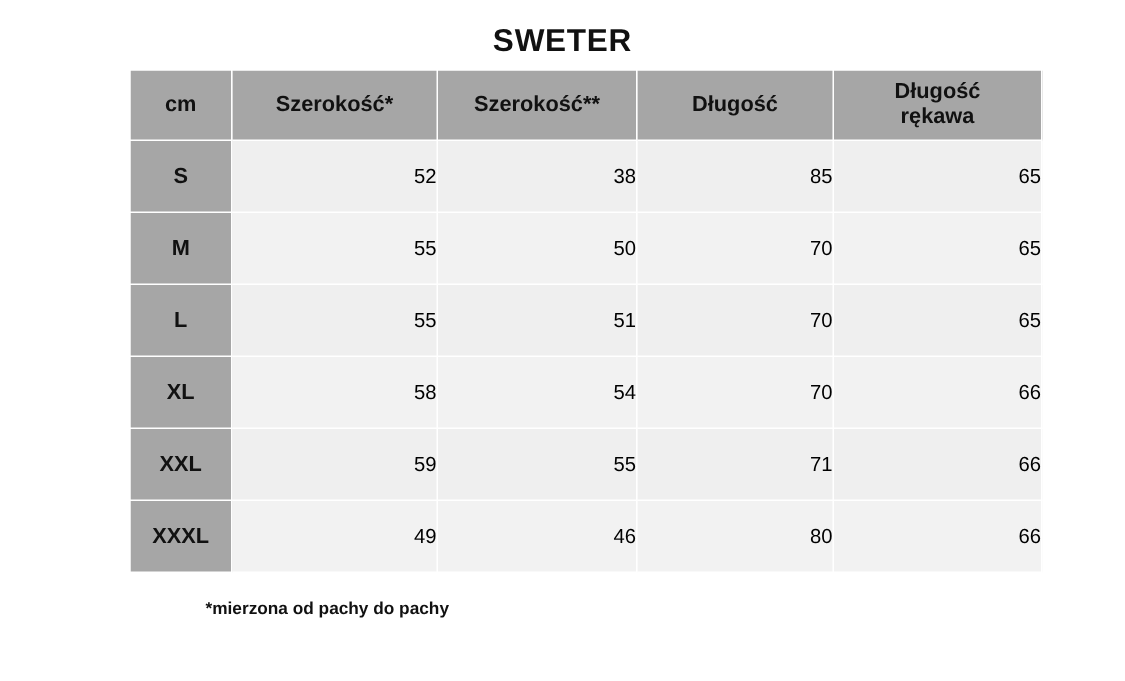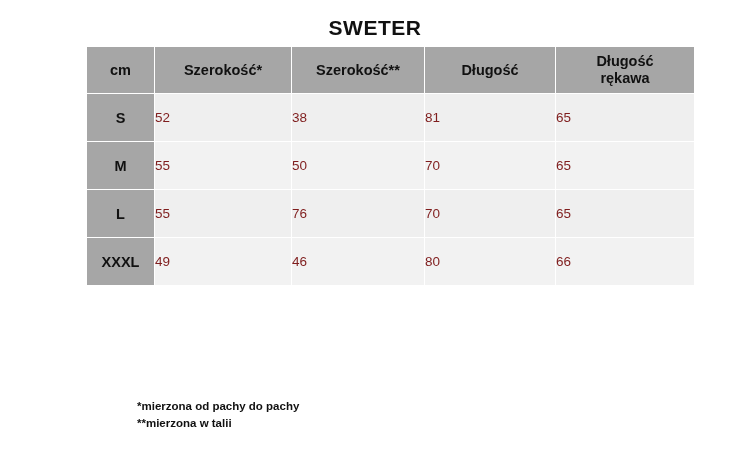--- a/index.html
+++ b/index.html
@@ -71,23 +71,23 @@
     background: #a6a6a6;
     color: #111111;
     font-weight: bold;
     font-size: 14.5px;
     text-align: center;
     vertical-align: middle;
     height: 47px;
   }
   .data-cell {
     background: #efefef;
-    color: #7f1d1d;
+    color: #000000;
     font-size: 13.5px;
-    text-align: left;
+    text-align: right;
     vertical-align: middle;
     height: 47px;
   }
   tr.alt .data-cell {
     background: #f2f2f2;
   }
   .notes {
     position: absolute;
     left: 137px;
     top: 398px;
@@ -126,46 +126,59 @@
             <div>Długość</div>
             <div>rękawa</div>
           </th>
         </tr>
       </thead>
       <tbody>
         <tr>
           <td class="row-label">S</td>
           <td class="data-cell">52</td>
           <td class="data-cell">38</td>
-          <td class="data-cell">81</td>
+          <td class="data-cell">85</td>
           <td class="data-cell">65</td>
         </tr>
         <tr class="alt">
           <td class="row-label">M</td>
           <td class="data-cell">55</td>
           <td class="data-cell">50</td>
           <td class="data-cell">70</td>
           <td class="data-cell">65</td>
         </tr>
         <tr>
           <td class="row-label">L</td>
           <td class="data-cell">55</td>
-          <td class="data-cell">76</td>
+          <td class="data-cell">51</td>
           <td class="data-cell">70</td>
           <td class="data-cell">65</td>
+        </tr>
+        <tr class="alt">
+          <td class="row-label">XL</td>
+          <td class="data-cell">58</td>
+          <td class="data-cell">54</td>
+          <td class="data-cell">70</td>
+          <td class="data-cell">66</td>
+        </tr>
+        <tr>
+          <td class="row-label">XXL</td>
+          <td class="data-cell">59</td>
+          <td class="data-cell">55</td>
+          <td class="data-cell">71</td>
+          <td class="data-cell">66</td>
         </tr>
         <tr class="alt">
           <td class="row-label">XXXL</td>
           <td class="data-cell">49</td>
           <td class="data-cell">46</td>
           <td class="data-cell">80</td>
           <td class="data-cell">66</td>
         </tr>
       </tbody>
     </table>
   </div>
 
   <div class="notes">
     <div>*mierzona od pachy do pachy</div>
-    <div>**mierzona w talii</div>
   </div>
 
 </div>
 
 </body></html>

